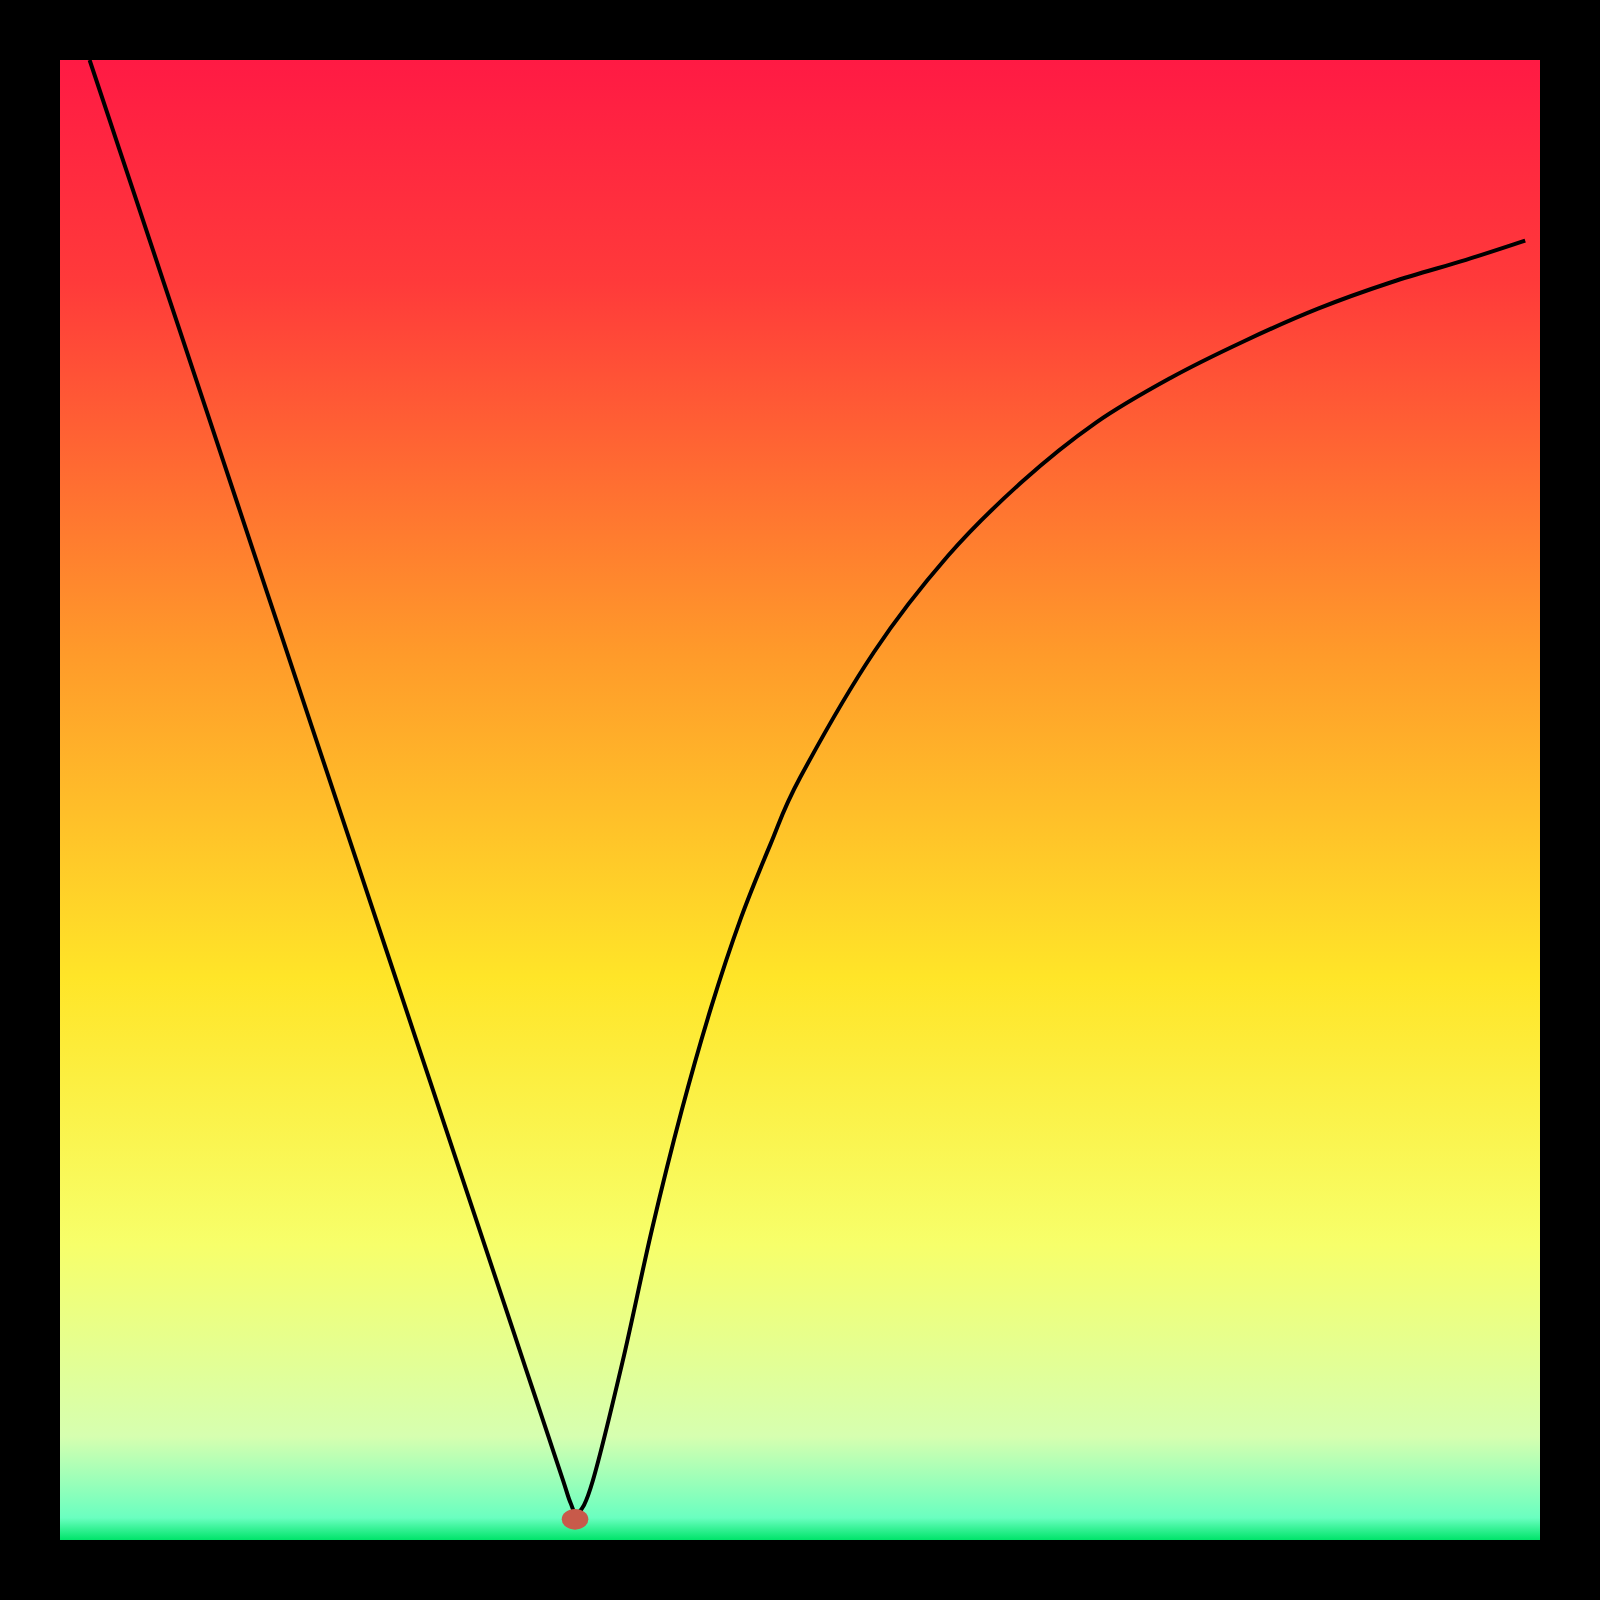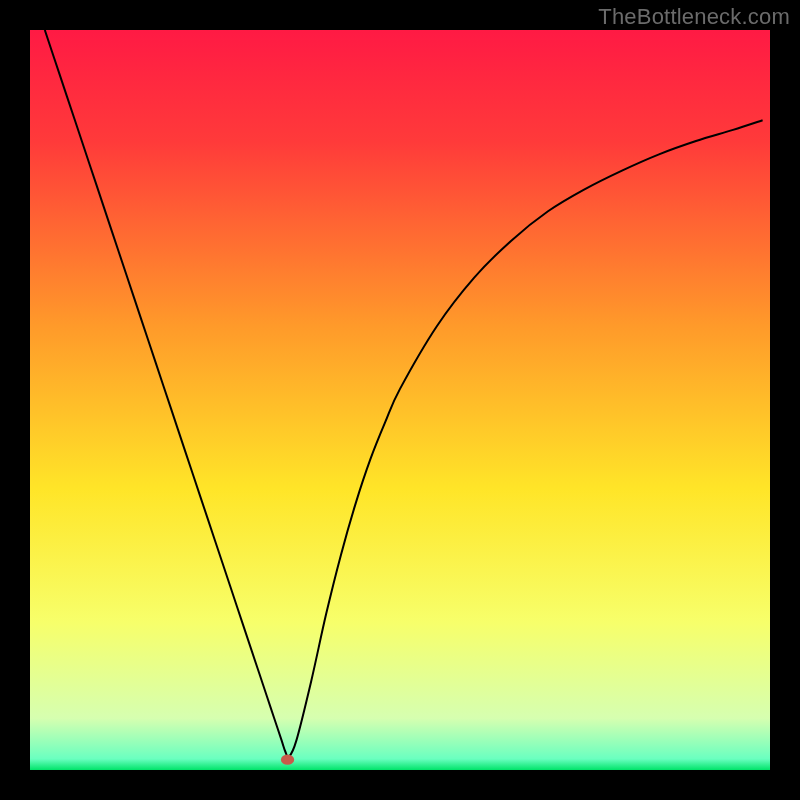--- a/index.html
+++ b/index.html
@@ -42,21 +42,20 @@
     width: 740px;
     height: 740px;
     z-index: 2;
     pointer-events: none;
   }
 </style>
 </head>
 <body>
 
 <div class="container">
-  <div class="watermark">TheBottleneck.com</div>
 
   <div class="plot-area">
     <svg viewBox="0 0 100 100" preserveAspectRatio="none" width="100%" height="100%">
       <defs>
         <linearGradient id="bg-grad" x1="0" y1="0" x2="0" y2="1">
             <stop offset="0%" stop-color="#ff1a44"></stop>
             <stop offset="15%" stop-color="#ff3a3a"></stop>
             <stop offset="40%" stop-color="#ff9a2a"></stop>
             <stop offset="62%" stop-color="#ffe528"></stop>
             <stop offset="80%" stop-color="#f7ff6a"></stop>

